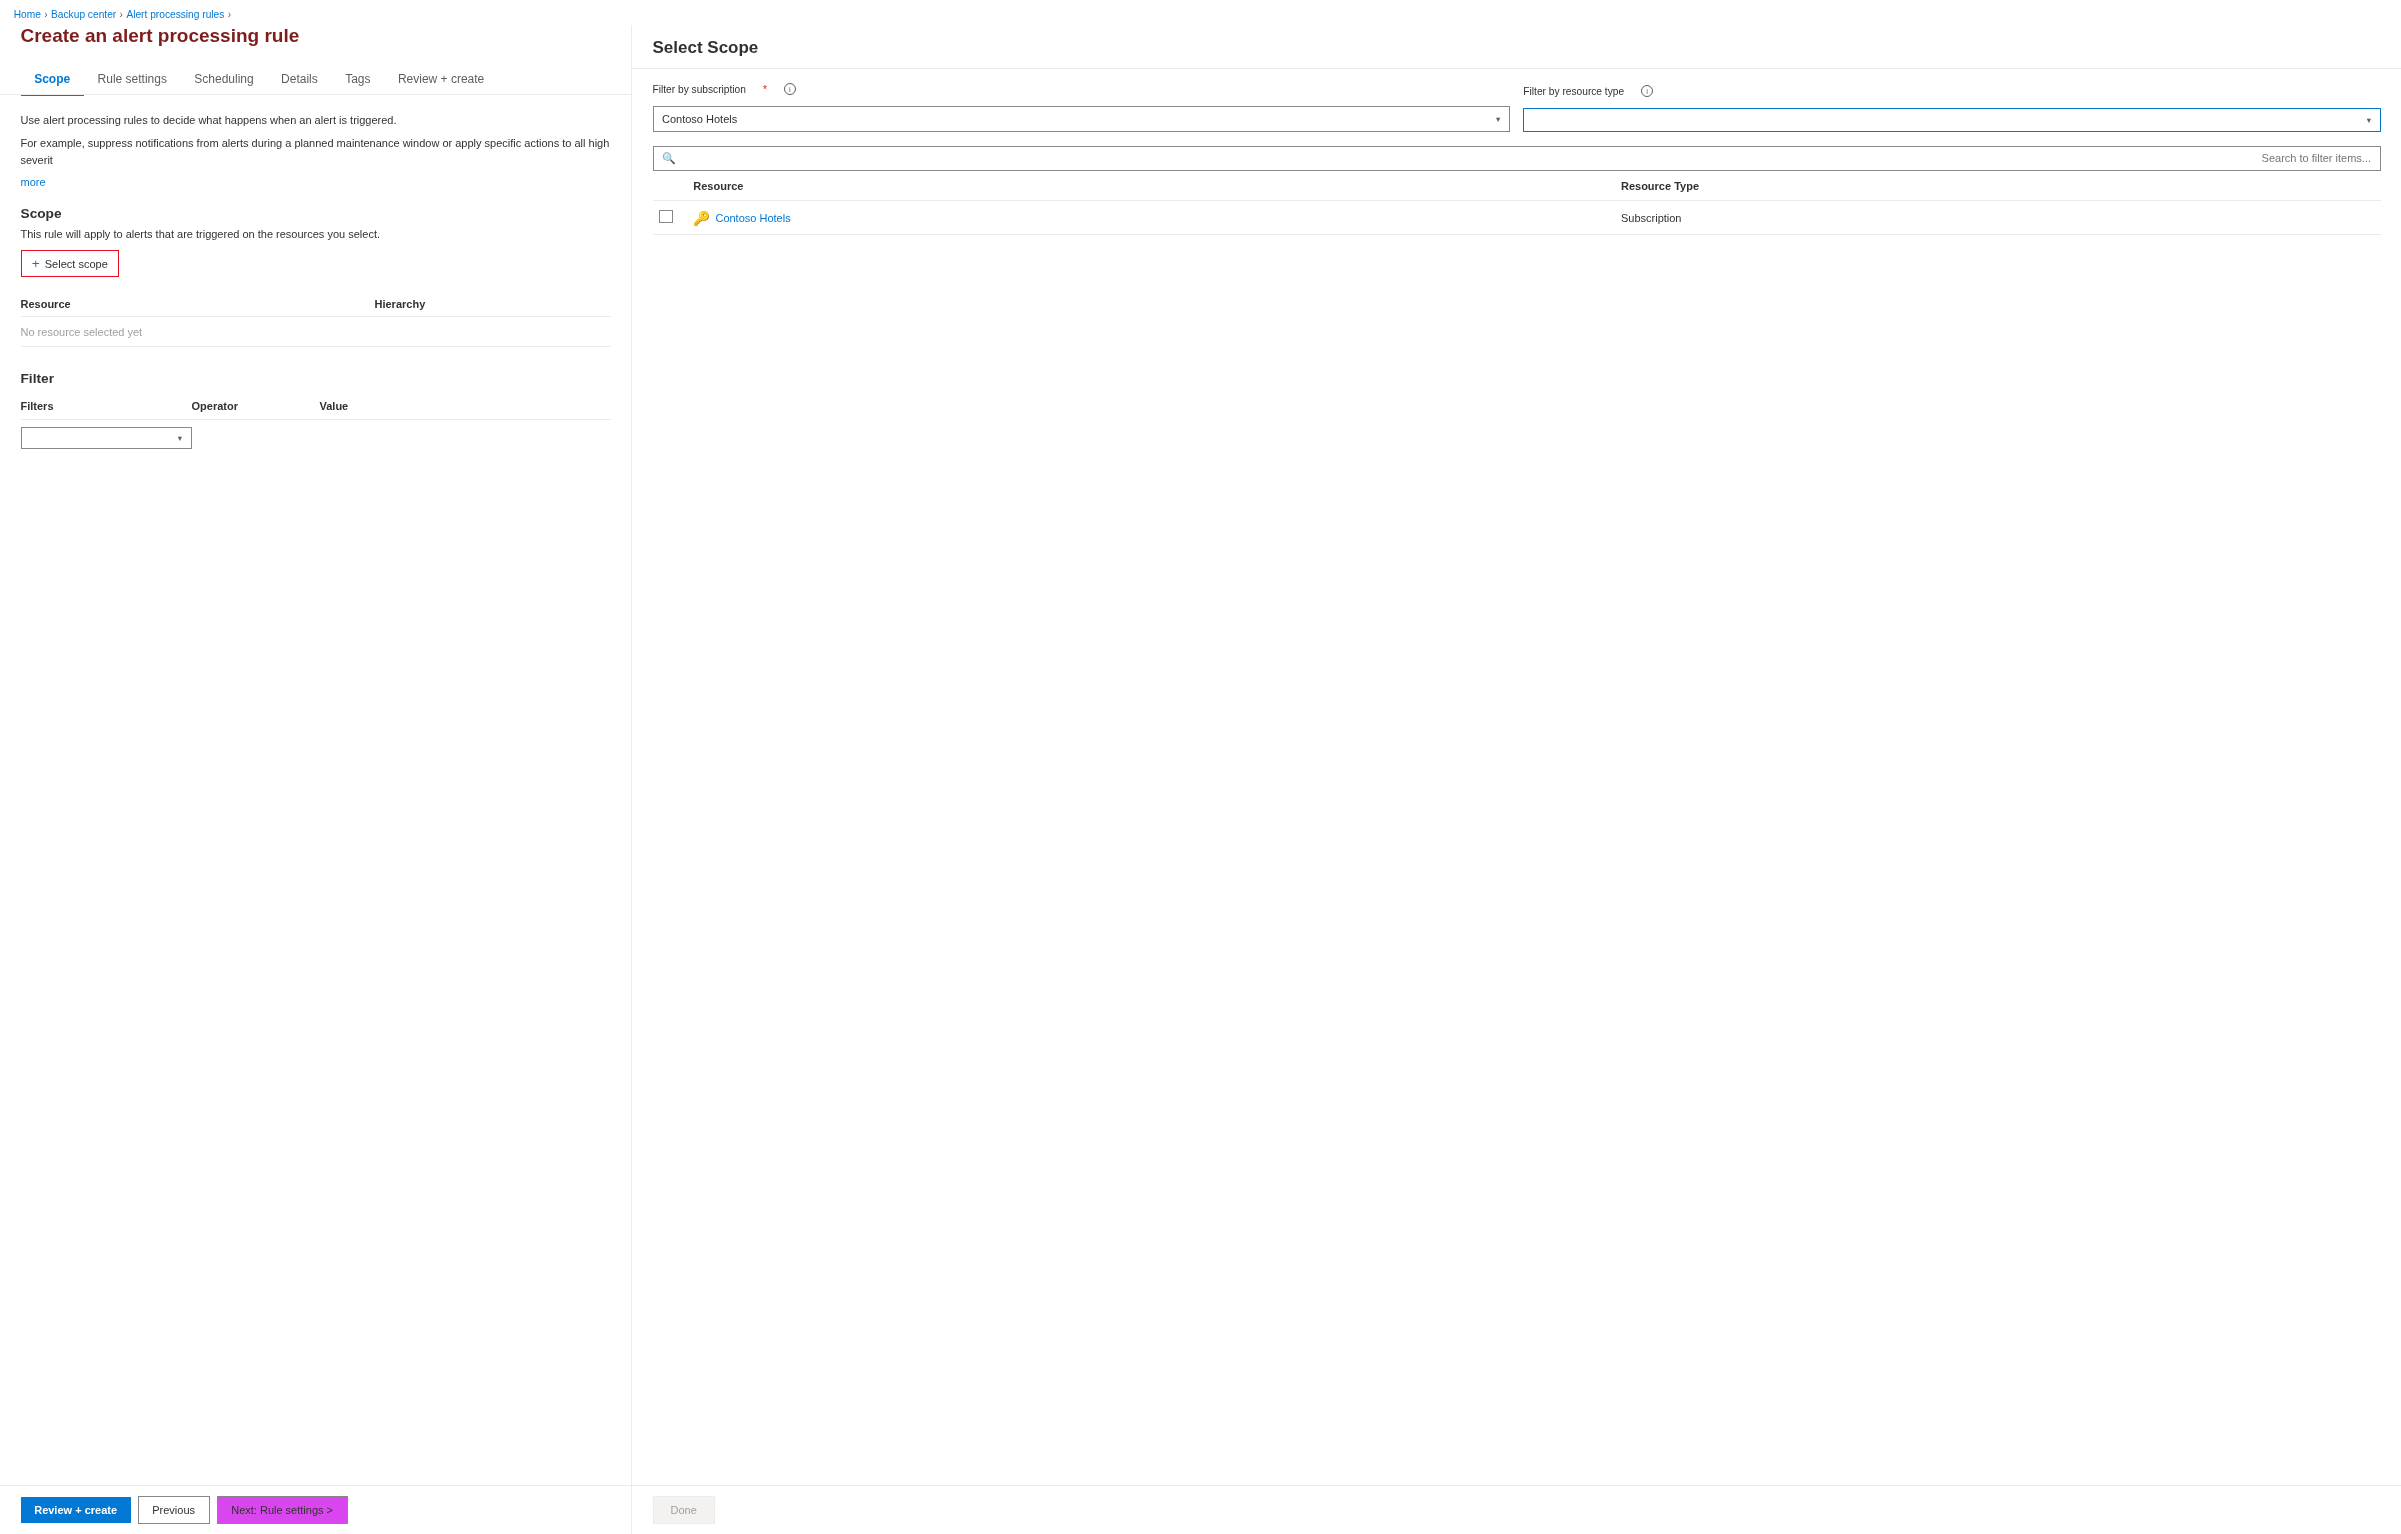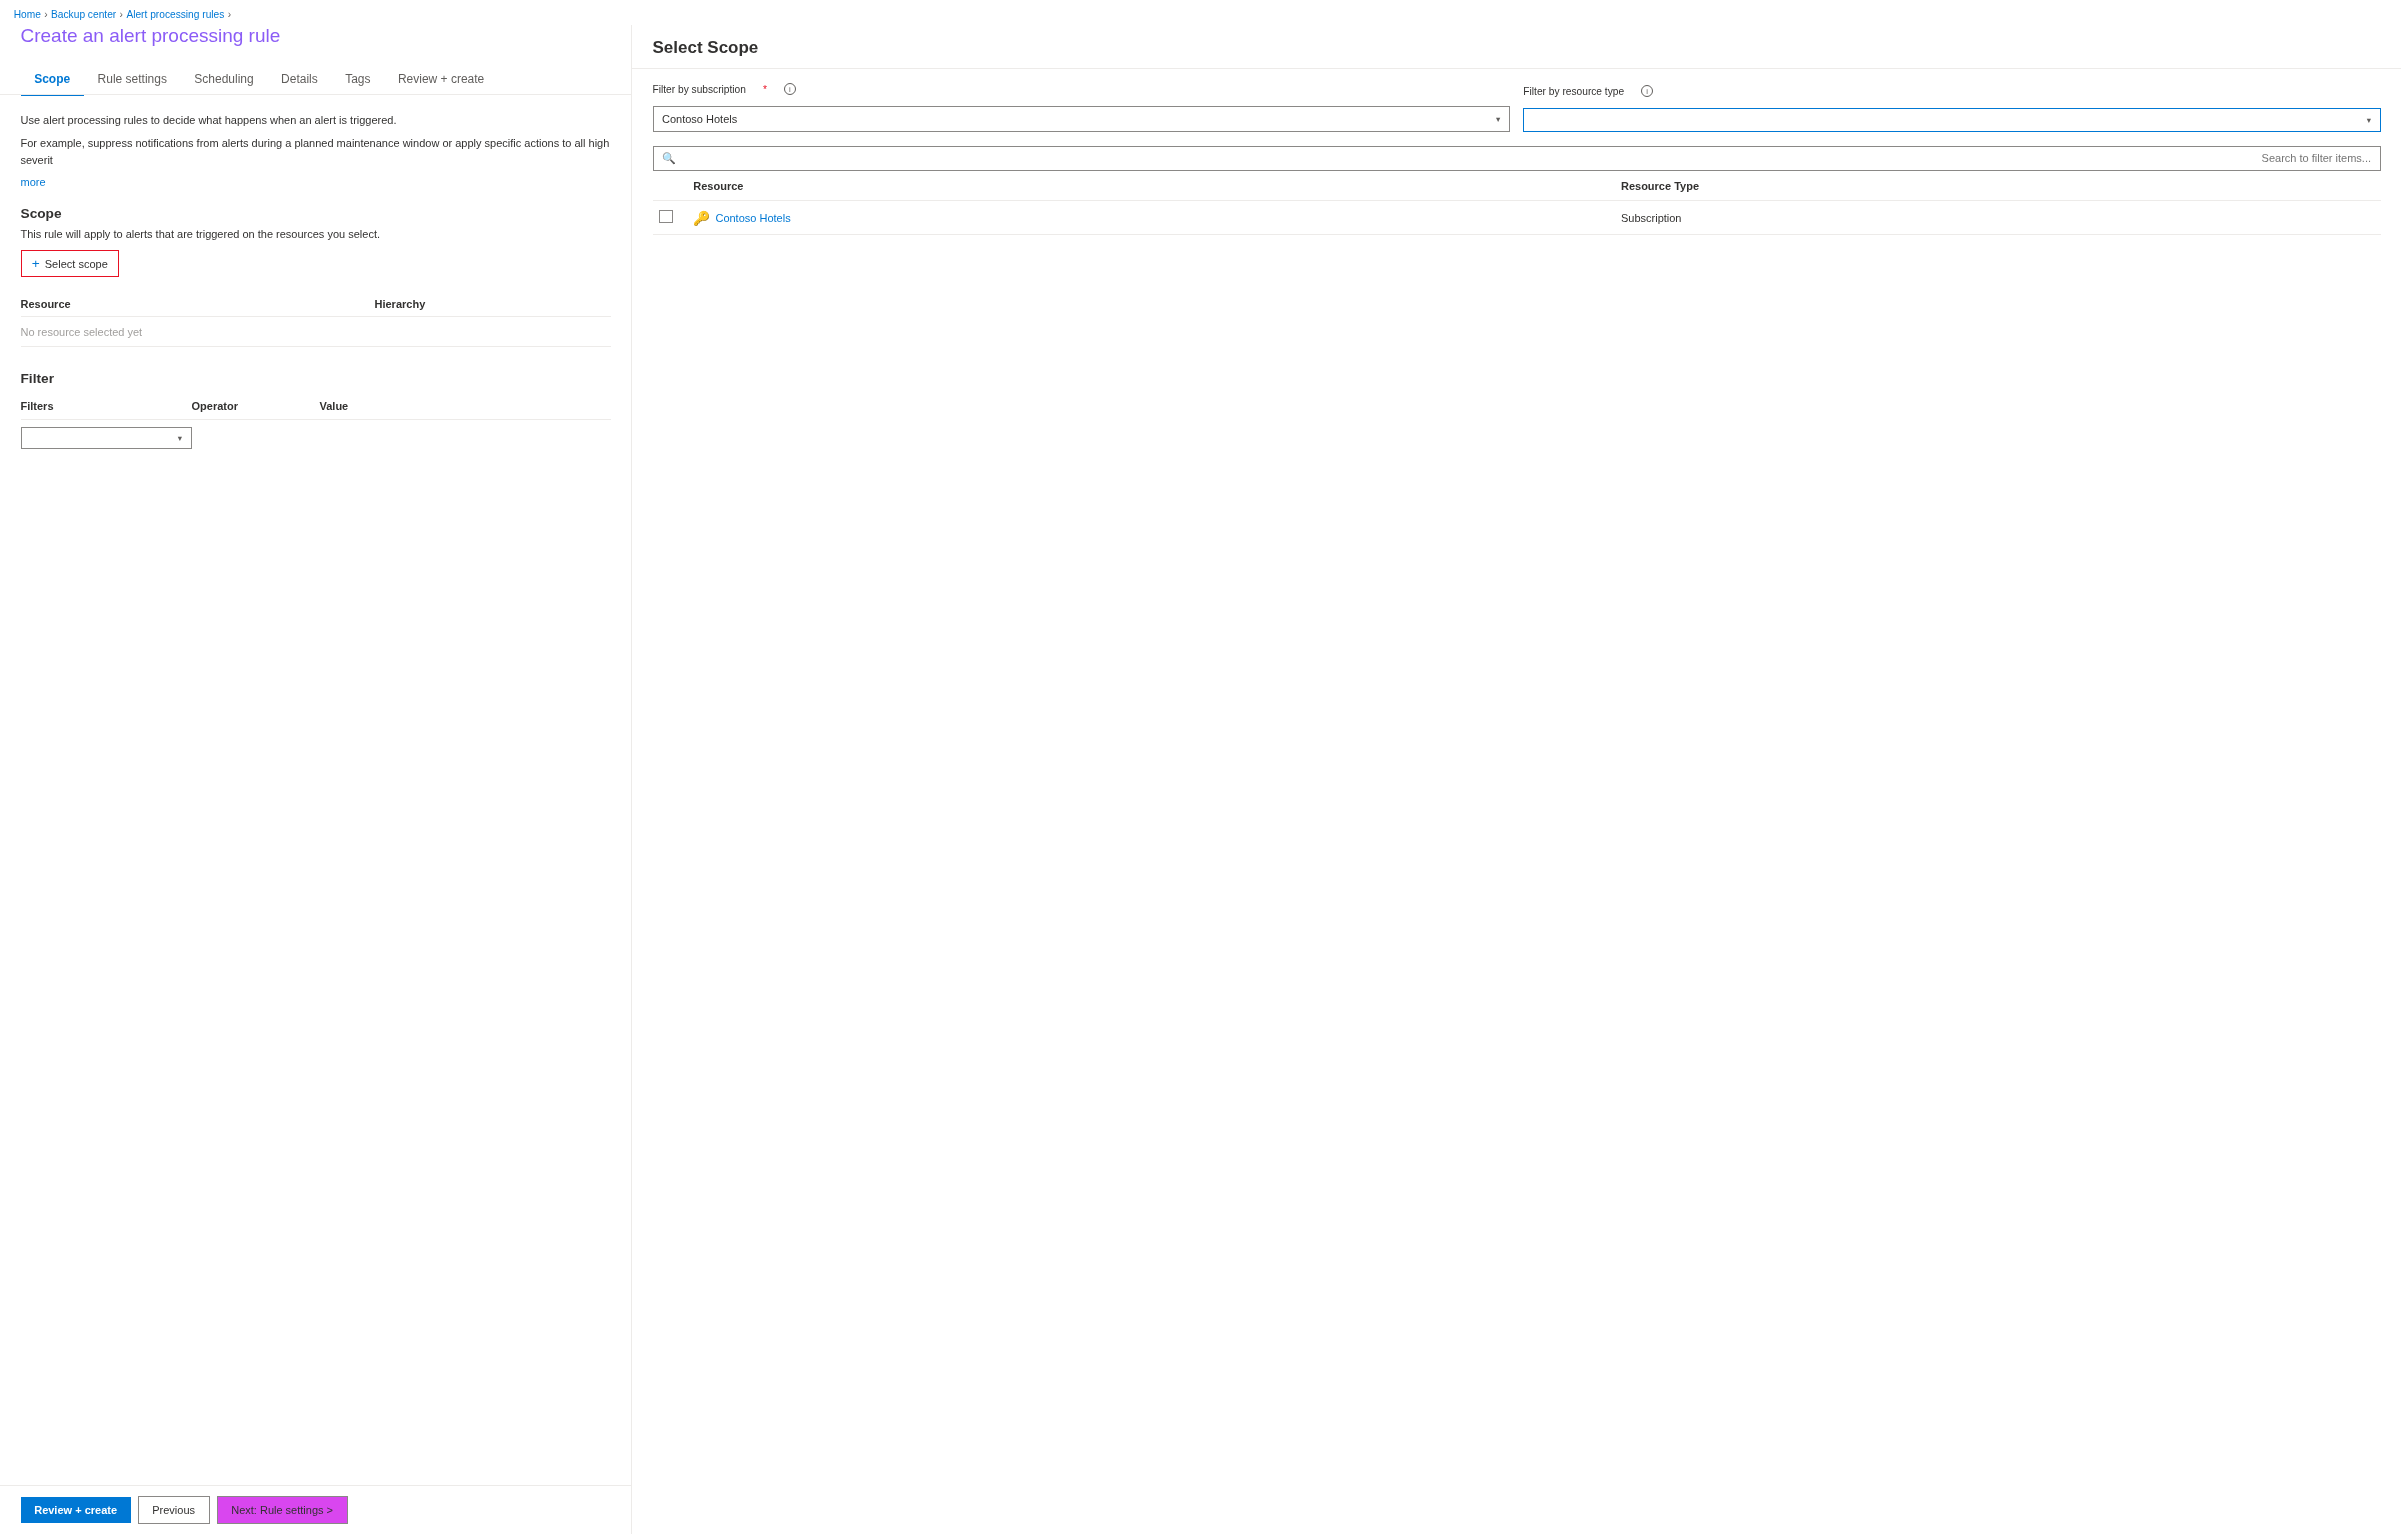--- a/index.html
+++ b/index.html
@@ -11,21 +11,21 @@
     .breadcrumb a { color: #0078d4; text-decoration: none; }
 
     
     .main-layout { display: flex; flex: 1; overflow: hidden; }
 
     
     .left-panel { flex: 0 0 632px; display: flex; flex-direction: column; border-right: 0.9px solid #edebe9; overflow: hidden; }
 
     .left-content { flex: 1; overflow-y: auto; padding: 0 20.5px 20.5px; }
 
-    .page-title { font-size: 19px; font-weight: 400; color: #8b5cf6; margin-bottom: 17px; padding: 0 20.5px; }
+    .page-title { font-size: 19px; font-weight: 700; color: #7f1d1d; margin-bottom: 17px; padding: 0 20.5px; }
 
     
     .tabs { display: flex; border-bottom: 1.7px solid #edebe9; padding: 0 20.5px; margin-bottom: 17px; }
     .tab { padding: 8.5px 13.7px; cursor: pointer; font-size: 12px; color: #605e5c; border-bottom: 1.7px solid transparent; margin-bottom: -1.7px; white-space: nowrap; }
     .tab.active { color: #0078d4; border-bottom: 1.7px solid #0078d4; font-weight: 600; }
 
     
     .section-desc { font-size: 11px; color: #323130; line-height: 1.5; margin-bottom: 6.8px; }
     .more-link { color: #0078d4; text-decoration: none; font-size: 11px; }
 
@@ -247,15 +247,18 @@
                 <span>Contoso Hotels</span>
               </a>
             </td>
             <td>Subscription</td>
           </tr>
         </tbody>
       </table>
     </div>
 
 
+    <div class="right-bottom">
+      <button class="btn-done">Done</button>
+    </div>
   </div>
 </div>
 
 
 </body></html>

